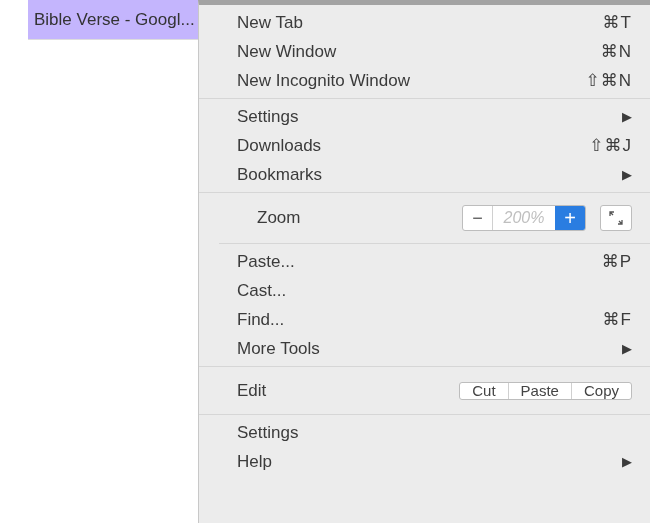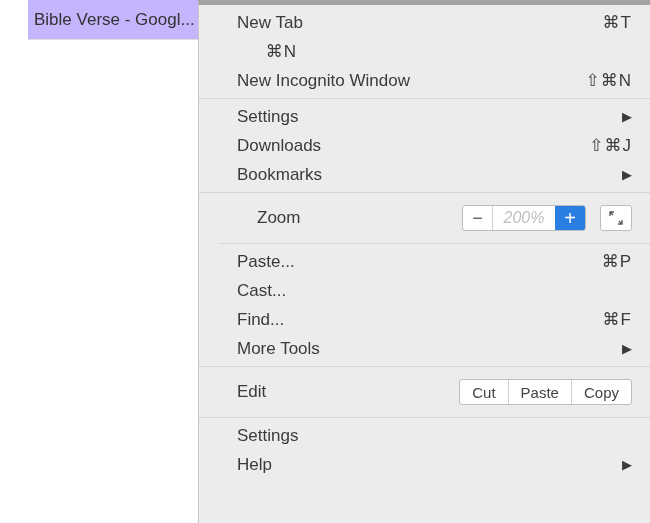--- a/index.html
+++ b/index.html
@@ -122,21 +122,21 @@
       justify-content: center;
       cursor: pointer;
     }
     .fs-btn svg { display:block; }
     .edit-right {
       display: flex;
       border: 1px solid #bdbdbd;
       background: #fff;
       border-radius: 3px;
       overflow: hidden;
-      height: 26px;
+      height: 18px;
     }
     .edit-btn {
       padding: 0 12px;
       display: flex;
       align-items: center;
       justify-content: center;
       font-size: 15px;
       color: #444;
       border-right: 1px solid #d0d0d0;
       cursor: pointer;
@@ -151,20 +151,21 @@
 </div>
 
 <div class="menu">
 
   <div class="section">
     <div class="row">
       <span class="label">New Tab</span>
       <span class="shortcut">⌘T</span>
     </div>
     <div class="row">
+      <span class="label">New Window</span>
       <span class="shortcut">⌘N</span>
     </div>
     <div class="row">
       <span class="label">New Incognito Window</span>
       <span class="shortcut">⇧⌘N</span>
     </div>
   </div>
 
   <div class="section">
     <div class="row">

